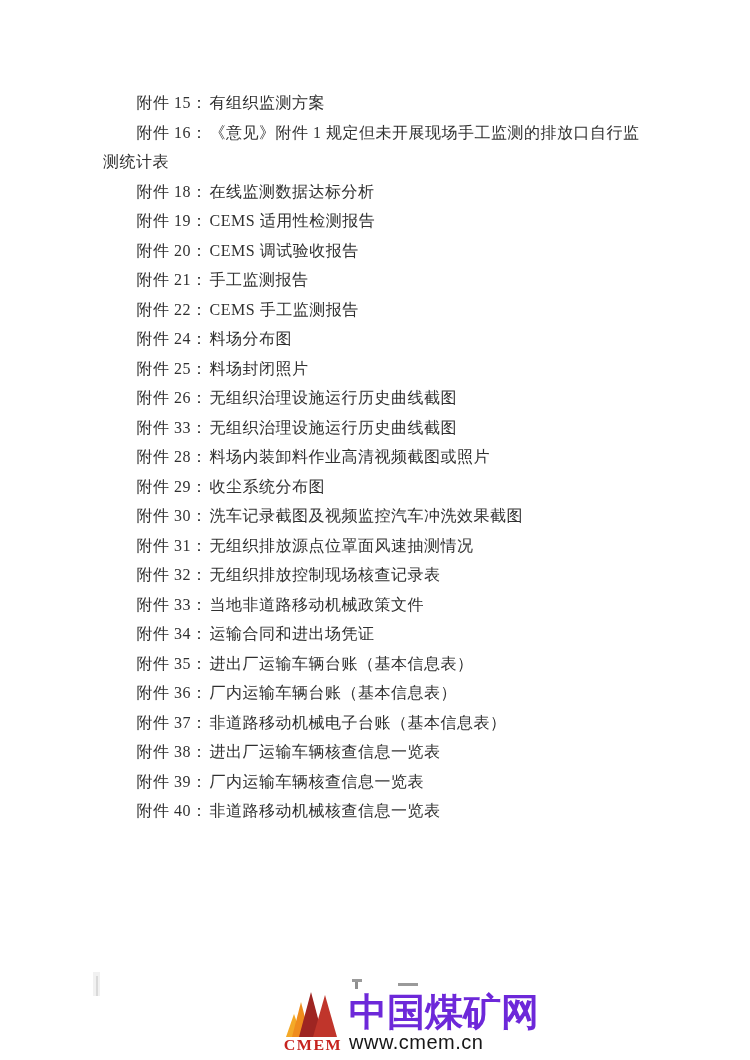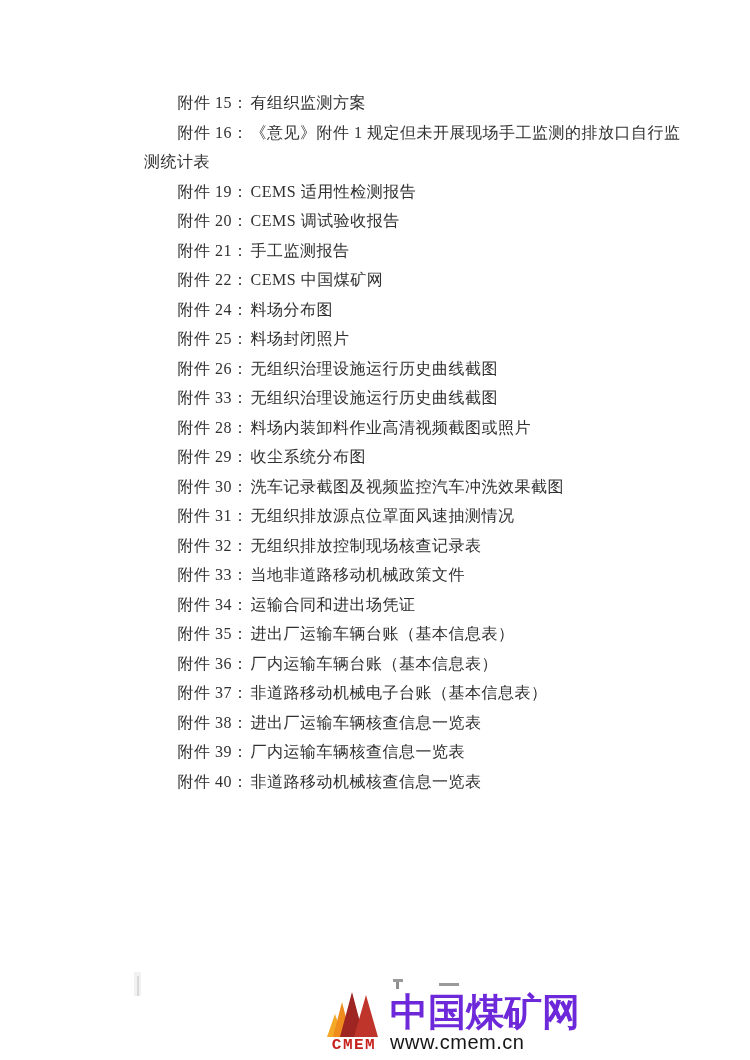--- a/index.html
+++ b/index.html
@@ -1,21 +1,21 @@
 <!DOCTYPE html>
 <html><head>
 <meta charset="utf-8">
 <style>
   html,body{margin:0;padding:0;}
   body{
     width:750px;height:1060px;background:#ffffff;position:relative;overflow:hidden;
     font-family:"Liberation Serif","DejaVu Serif",serif;
     color:#303030;
   }
-  .page{position:absolute;inset:0;background:#ffffff;margin-left:41px;}
+  .page{position:absolute;inset:0;background:#ffffff;}
   .content{
     position:absolute;left:103px;top:88px;width:537px;
   }
   .content p{
     margin:0;padding:0;
     font-size:16px;line-height:29.5px;
     text-indent:2.1em;
     letter-spacing:0.5px;
     word-break:break-all;
   }
@@ -33,21 +33,21 @@
   .frag-a{left:352px;top:979px;width:10px;height:15px;border-top:3px solid #9a9a9a;}
   .frag-a::after{content:"";position:absolute;left:3px;top:0;width:3px;height:12px;background:#8f8f8f;}
   .frag-b{left:398px;top:983px;width:20px;height:12px;border-top:3px solid #9a9a9a;border-bottom:2px solid #b5b5b5;}
   
   .logo{
     position:absolute;left:281px;top:989px;z-index:2;
     background:#ffffff;display:flex;align-items:flex-end;gap:7px;padding:2px 3px;
   }
   .logo-icon-col{display:flex;flex-direction:column;align-items:center;width:58px;}
   .logo-cmem{
-    font-family:Liberation Mono, monospace;
+    font-family:Liberation Serif, serif;
     font-weight:bold;font-size:16px;letter-spacing:1.5px;color:#c6231f;line-height:16px;
     transform:scaleY(0.95);
   }
   .logo-text-col{display:flex;flex-direction:column;}
   .logo-sitename{
     font-family:"Liberation Sans","DejaVu Sans",sans-serif;
     font-weight:900;font-size:38px;line-height:40px;color:#6d28d9;letter-spacing:0px;
     white-space:nowrap;
   }
   .logo-url{
@@ -57,24 +57,25 @@
   }
 </style>
 </head>
 <body>
 
 <div class="page">
 
   <div class="content">
     <p><span>附件 15：</span><span class="att-title">有组织监测方案</span></p>
     <p><span>附件 16：</span><span class="att-title">《意见》附件 1 规定但未开展现场手工监测的排放口自行监测统计表</span></p>
+    <p><span>附件 18：</span><span class="att-title">在线监测数据达标分析</span></p>
     <p><span>附件 19：</span><span class="att-title">CEMS 适用性检测报告</span></p>
     <p><span>附件 20：</span><span class="att-title">CEMS 调试验收报告</span></p>
     <p><span>附件 21：</span><span class="att-title">手工监测报告</span></p>
-    <p><span>附件 22：</span><span class="att-title">CEMS 中国煤矿网</span></p>
+    <p><span>附件 22：</span><span class="att-title">CEMS 手工监测报告</span></p>
     <p><span>附件 24：</span><span class="att-title">料场分布图</span></p>
     <p><span>附件 25：</span><span class="att-title">料场封闭照片</span></p>
     <p><span>附件 26：</span><span class="att-title">无组织治理设施运行历史曲线截图</span></p>
     <p><span>附件 33：</span><span class="att-title">无组织治理设施运行历史曲线截图</span></p>
     <p><span>附件 28：</span><span class="att-title">料场内装卸料作业高清视频截图或照片</span></p>
     <p><span>附件 29：</span><span class="att-title">收尘系统分布图</span></p>
     <p><span>附件 30：</span><span class="att-title">洗车记录截图及视频监控汽车冲洗效果截图</span></p>
     <p><span>附件 31：</span><span class="att-title">无组织排放源点位罩面风速抽测情况</span></p>
     <p><span>附件 32：</span><span class="att-title">无组织排放控制现场核查记录表</span></p>
     <p><span>附件 33：</span><span class="att-title">当地非道路移动机械政策文件</span></p>

